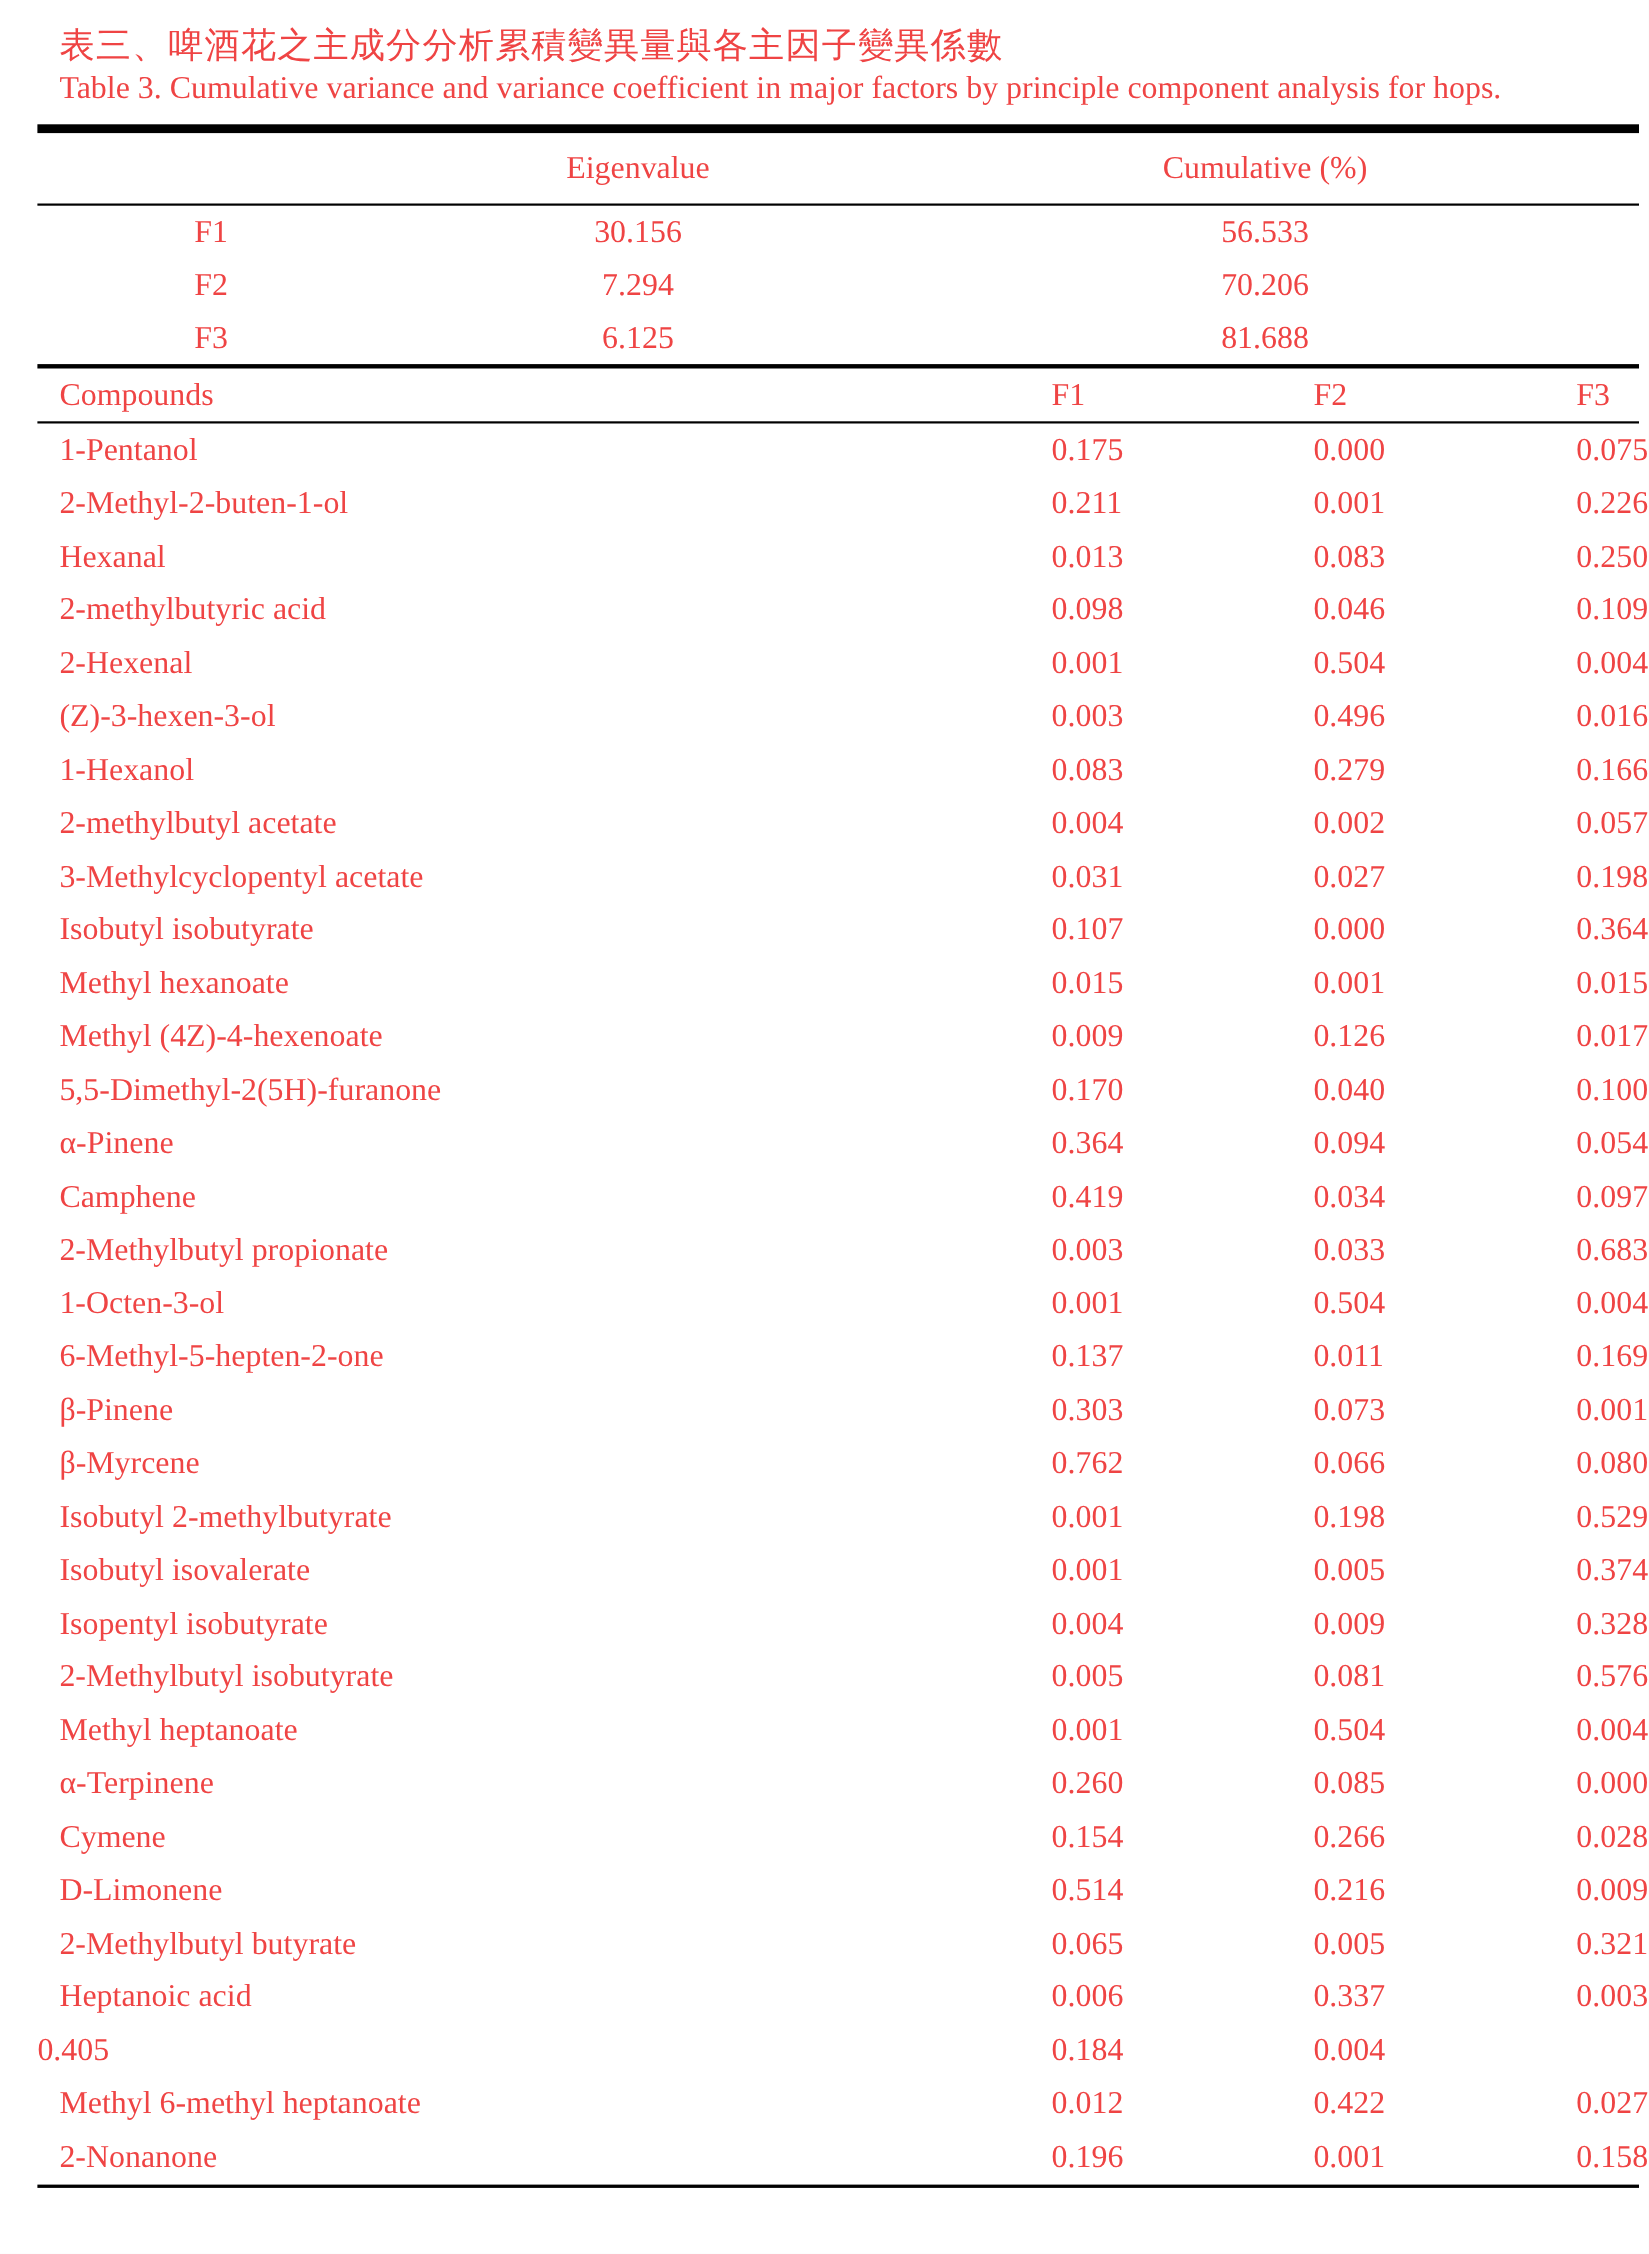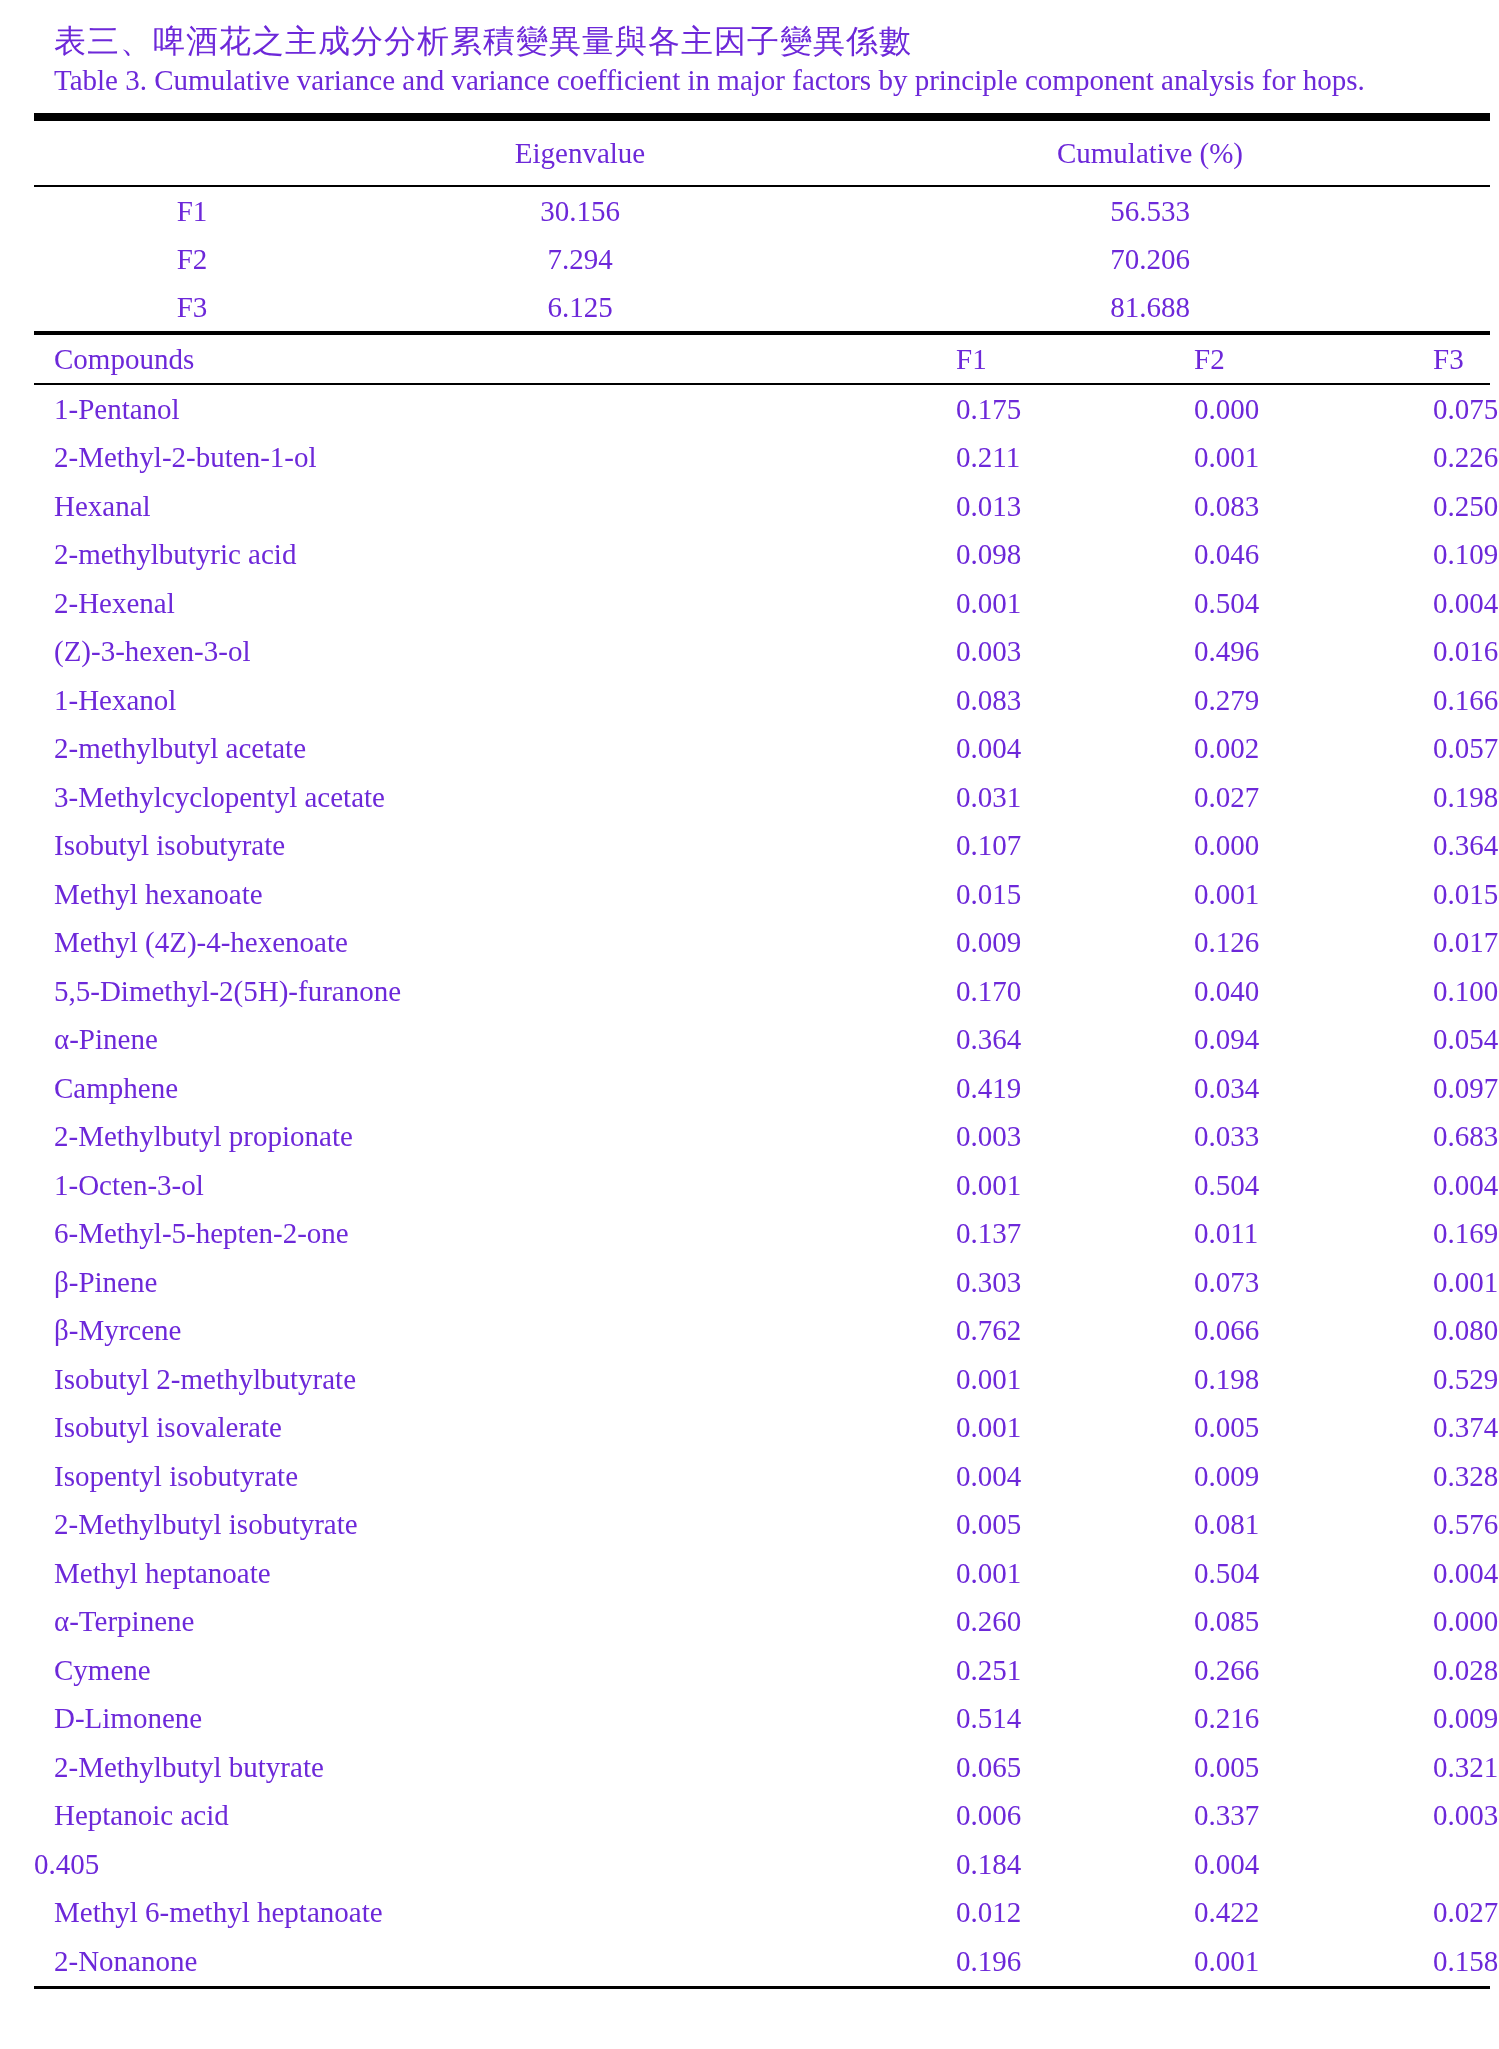--- a/index.html
+++ b/index.html
@@ -2,21 +2,21 @@
 <html><head>
 <meta charset="utf-8">
 <style>
   html, body { margin: 0; padding: 0; background: #e8e8e8; }
   .page {
     position: relative;
     width: 1499px;
     height: 2049px;
     margin: 0 auto;
     background: #ffffff;
-    color: #6d28d9;
+    color: #ef4444;
     font-family: "Liberation Serif", serif;
     overflow: hidden;
   }
   .content {
     position: absolute;
     left: 34px;
     top: 0;
     width: 1456px;
   }
   .title-zh {
@@ -296,21 +296,21 @@
 
           <div class="grid-cmp cmp-row">
             <div class="cell-name">α-Terpinene</div>
             <div class="cell-num">0.260</div>
             <div class="cell-num">0.085</div>
             <div class="cell-num">0.000</div>
           </div>
 
           <div class="grid-cmp cmp-row">
             <div class="cell-name">Cymene</div>
-            <div class="cell-num">0.251</div>
+            <div class="cell-num">0.154</div>
             <div class="cell-num">0.266</div>
             <div class="cell-num">0.028</div>
           </div>
 
           <div class="grid-cmp cmp-row">
             <div class="cell-name">D-Limonene</div>
             <div class="cell-num">0.514</div>
             <div class="cell-num">0.216</div>
             <div class="cell-num">0.009</div>
           </div>

